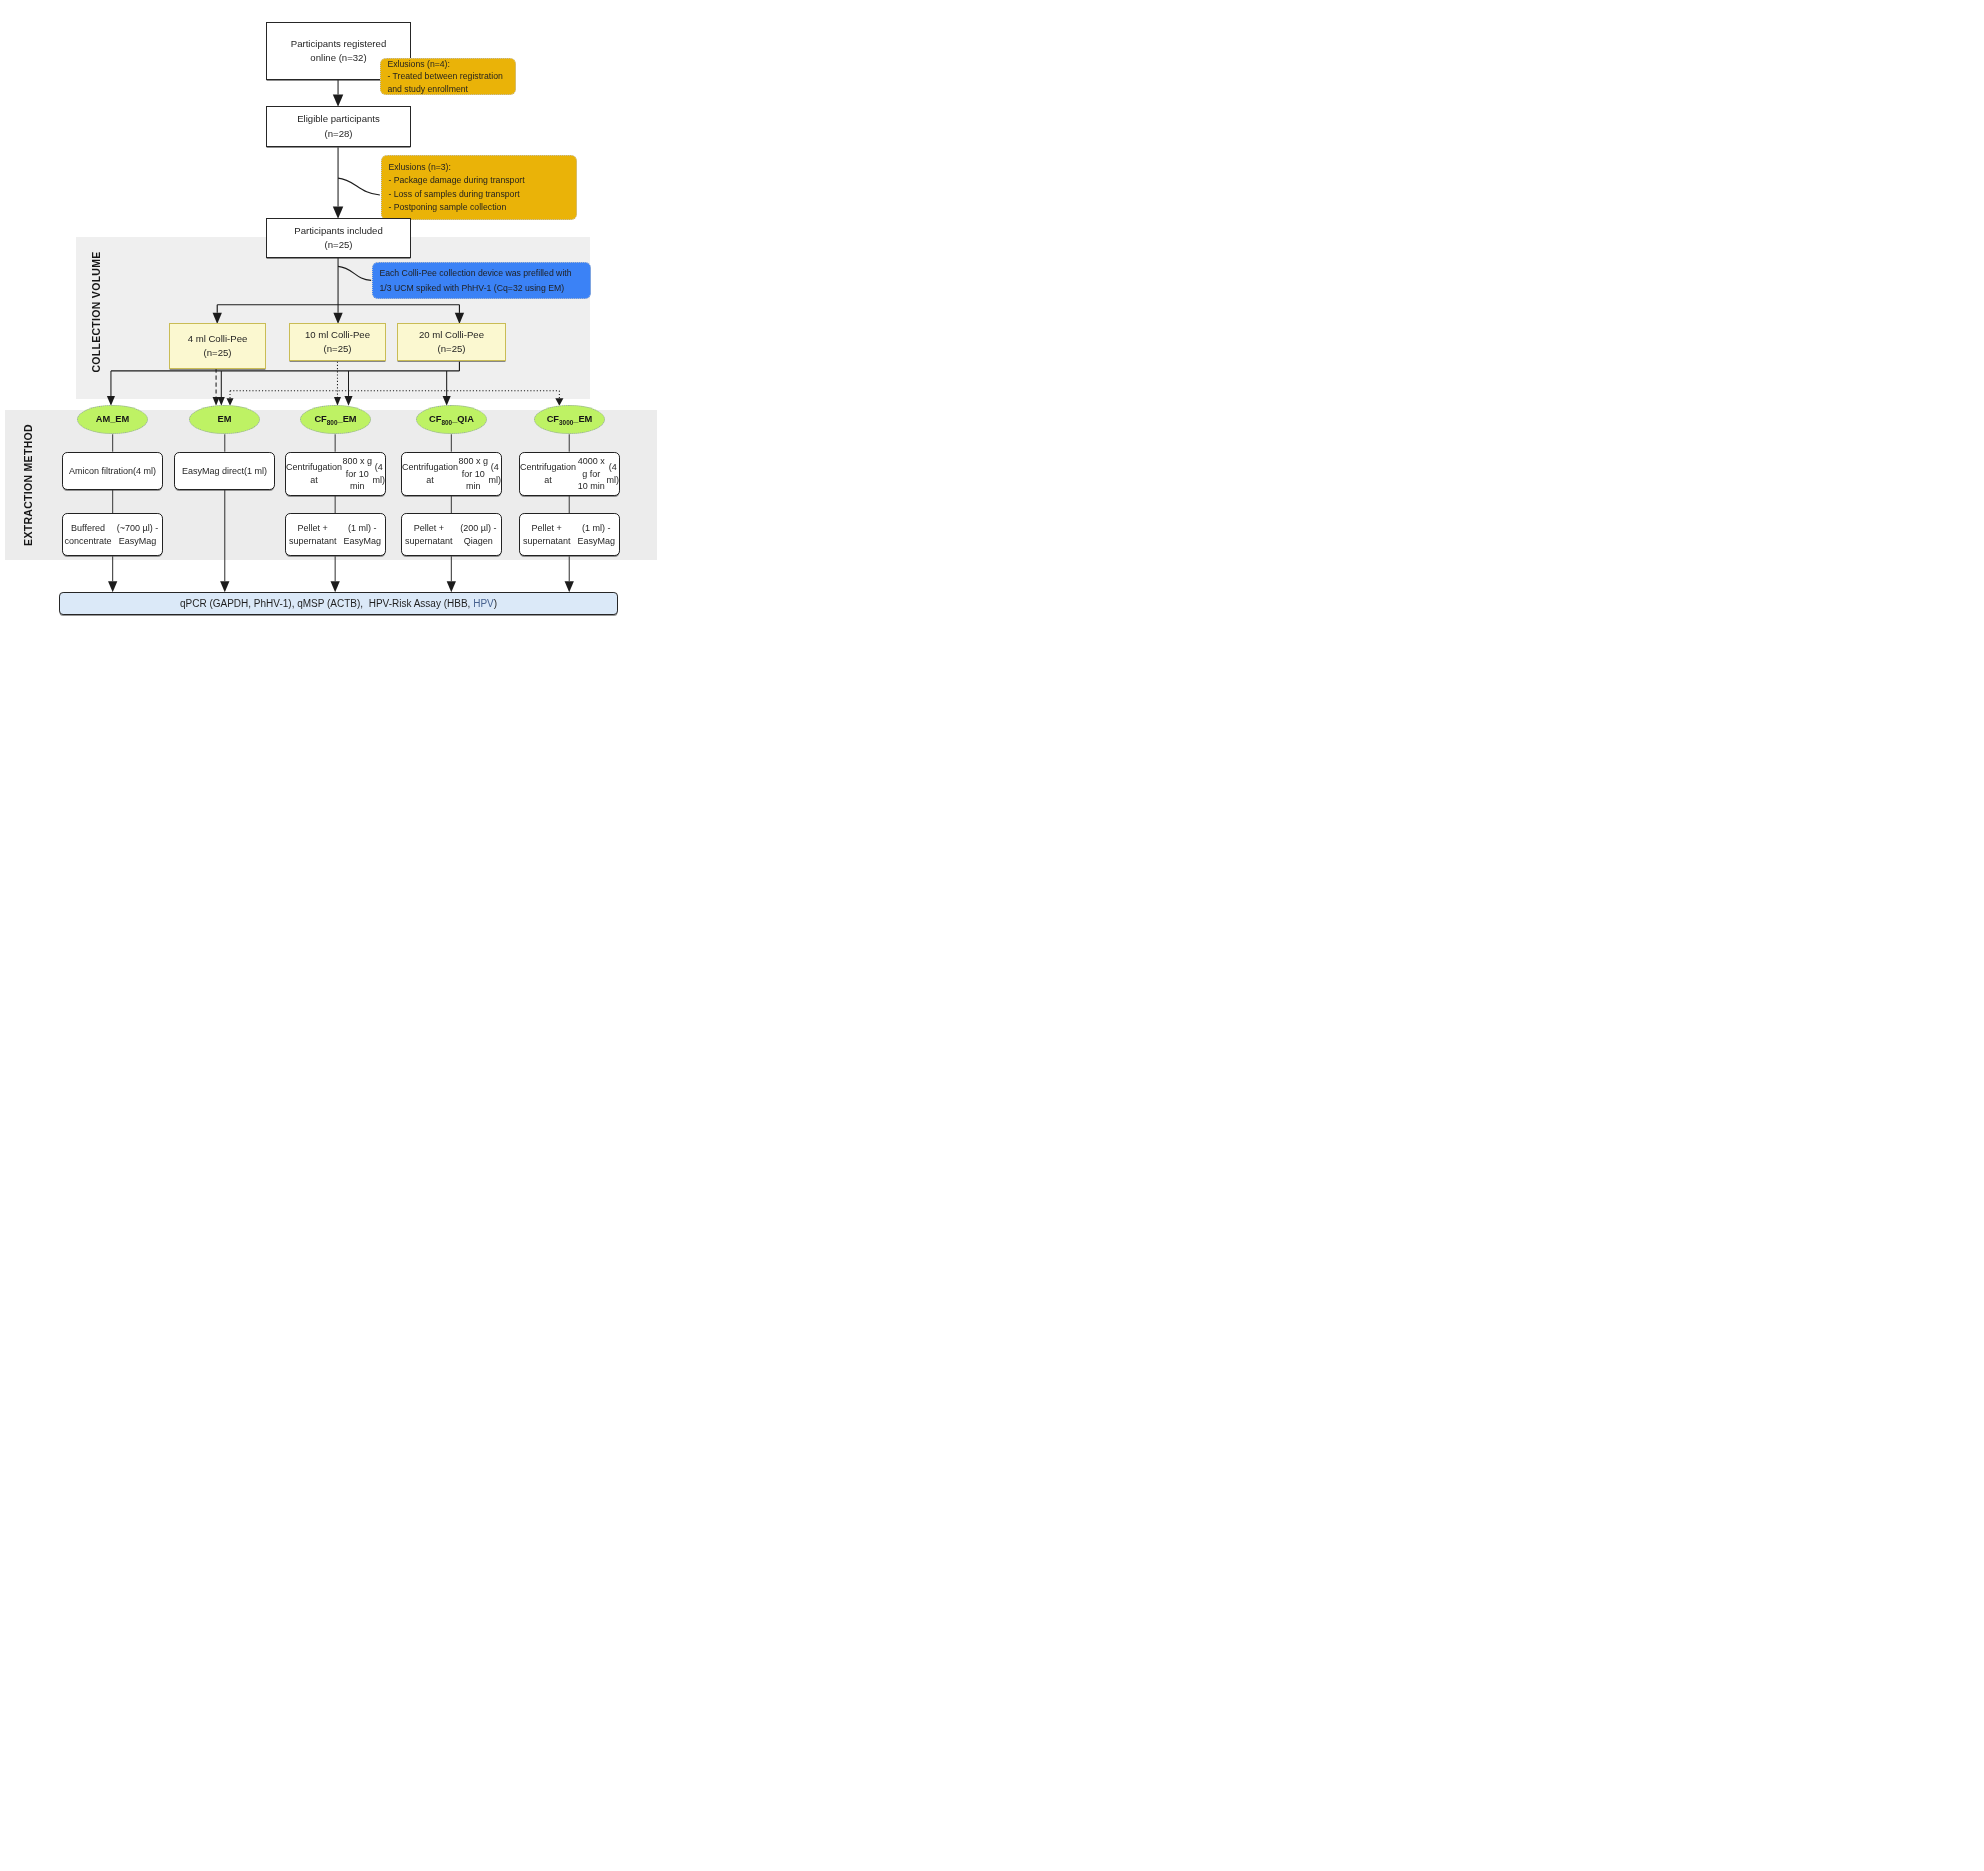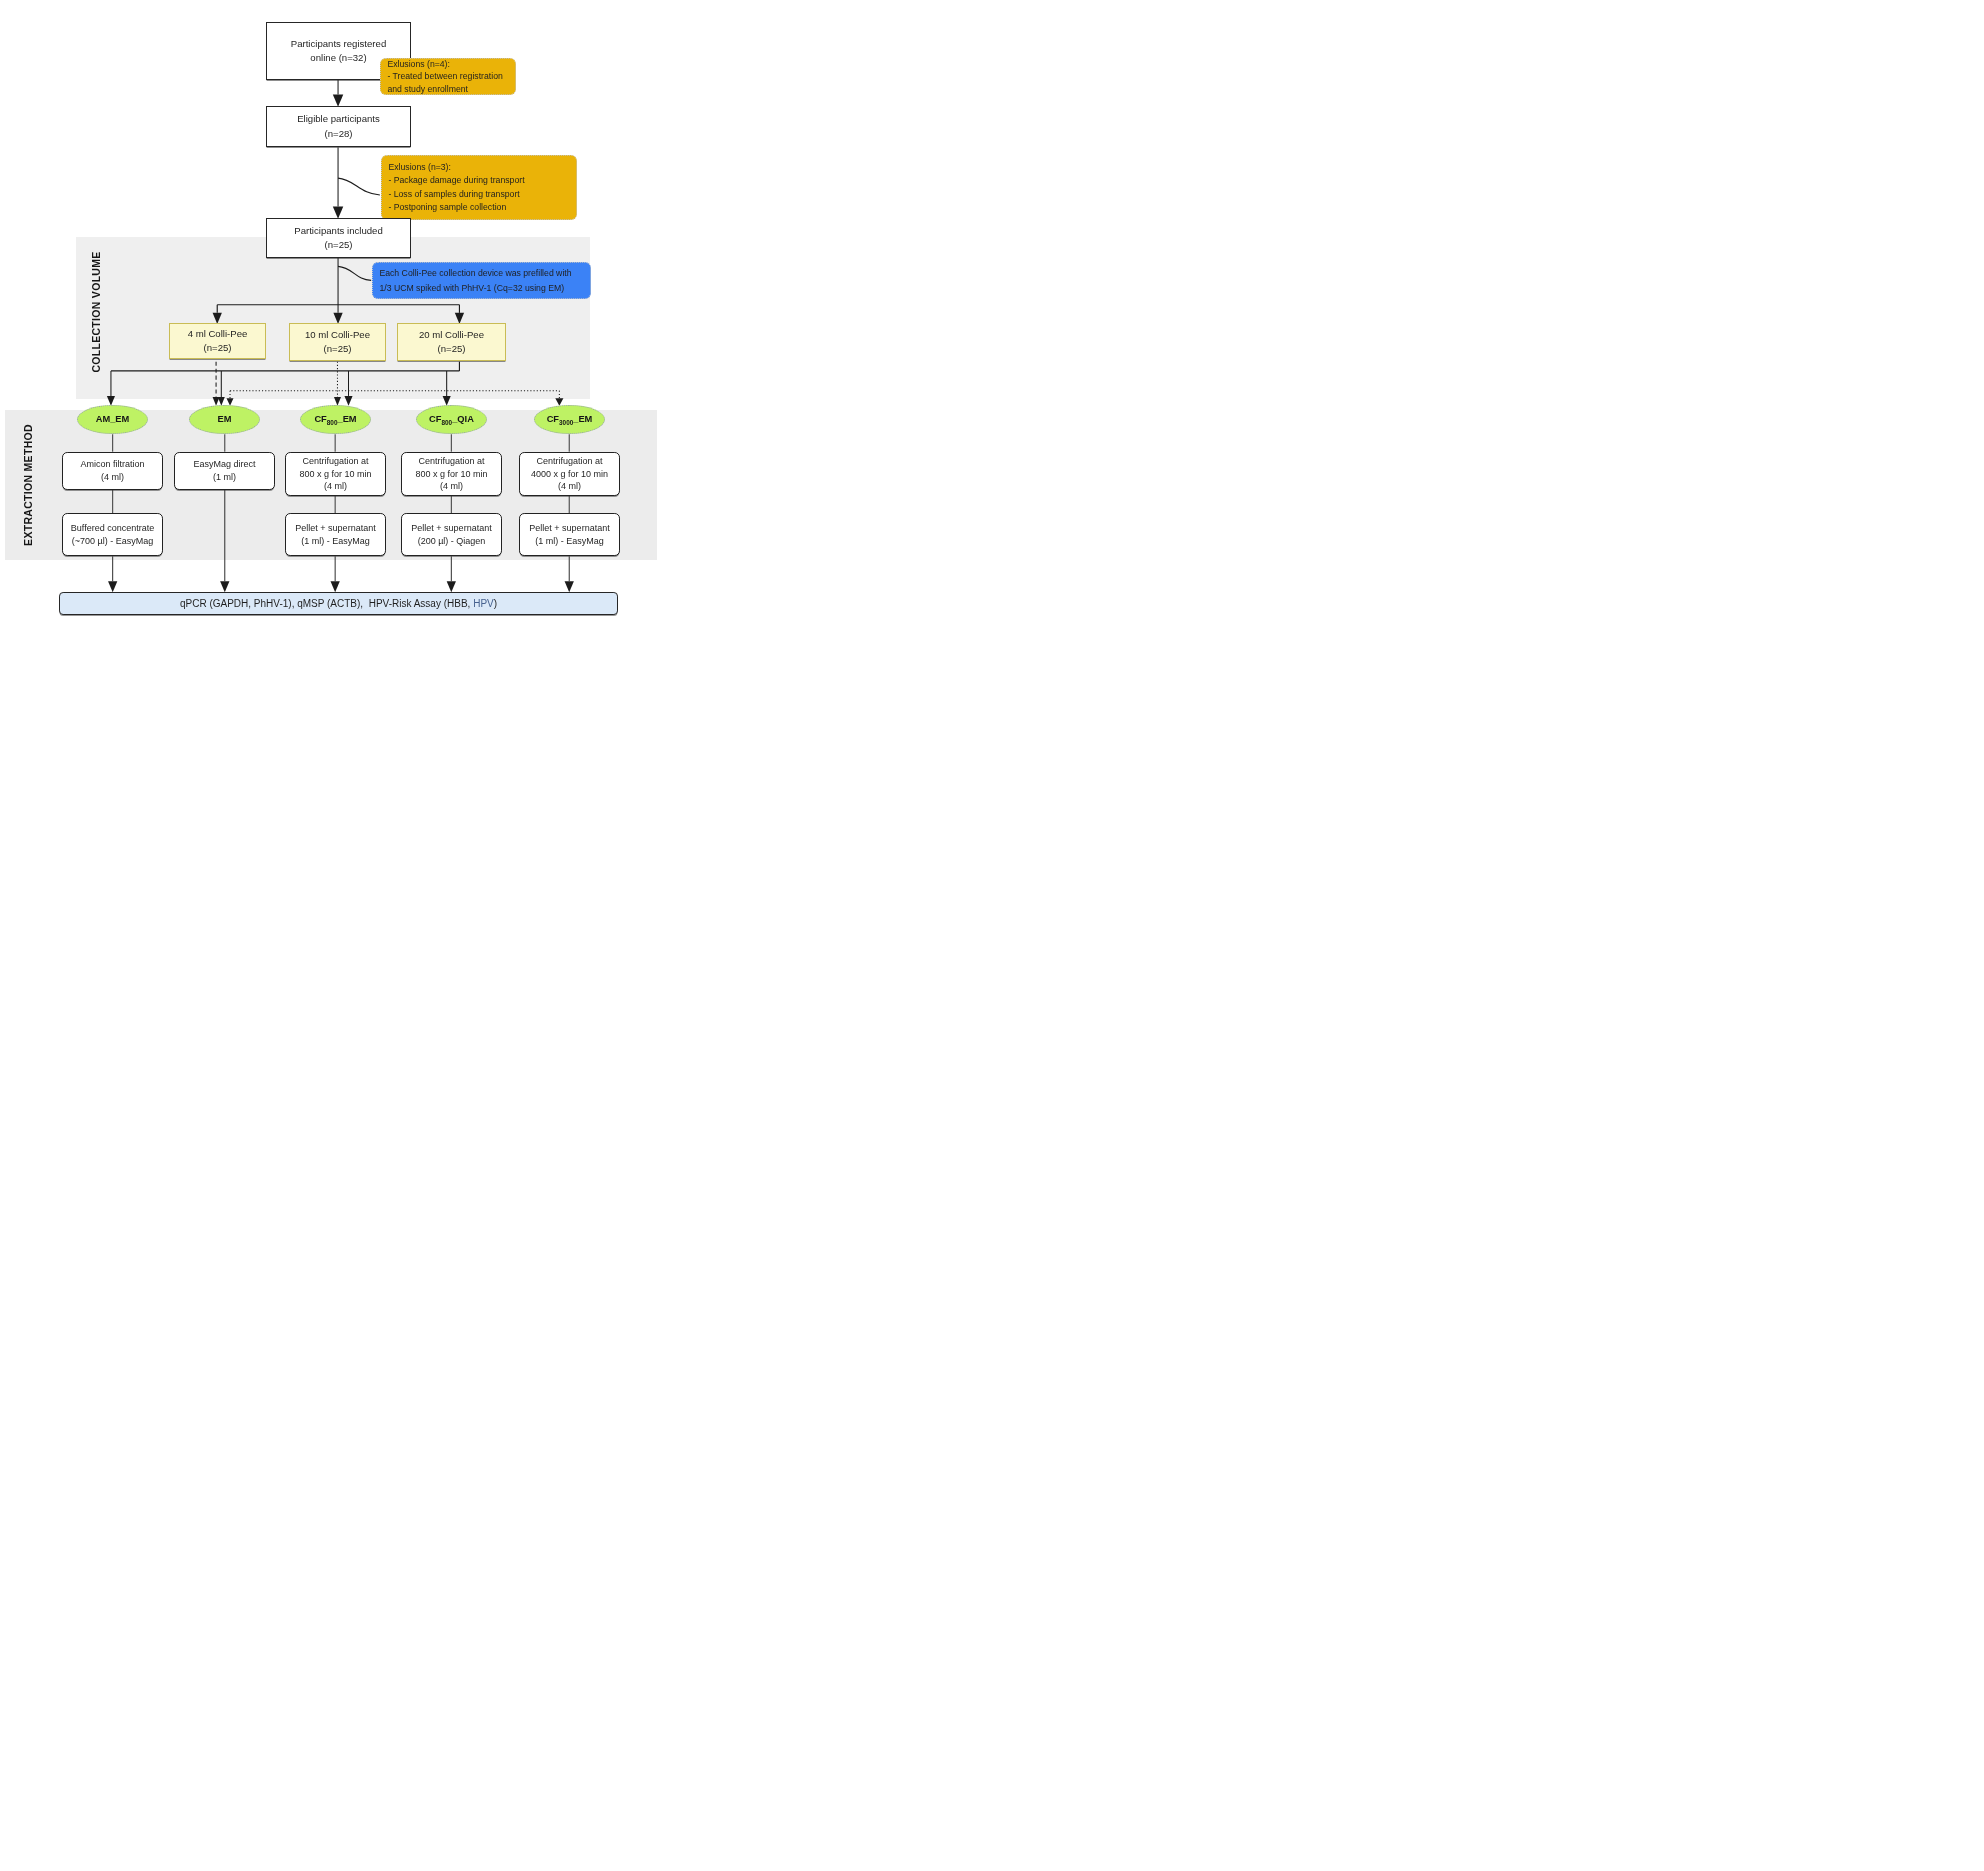--- a/index.html
+++ b/index.html
@@ -27,21 +27,21 @@
   }
   .note.on-band{background:#3b82f6;line-height:1.7;}
   .ellipse{
     position:absolute;box-sizing:border-box;width:71px;height:29px;border-radius:50%;
     background:#bef264;border:1.2px dotted #94a0b2;display:flex;align-items:center;justify-content:center;
     font-weight:bold;font-size:9.3px;color:#161616;
   }
   .ellipse sub{font-size:6.4px;}
   .method{
     position:absolute;box-sizing:border-box;width:101px;background:#fff;border:1.2px solid #222;border-radius:5.2px;
-    display:flex;flex-direction:column;align-items:center;justify-content:center;text-align:center;
+    display:flex;flex-direction:row;align-items:center;justify-content:center;text-align:center;
     font-size:9px;line-height:1.42;box-shadow:0 1.7px 0.6px -0.6px rgba(50,50,50,.5);
   }
   .assay-bar{
     position:absolute;box-sizing:border-box;background:#dbe9f8;border:1.2px solid #262626;border-radius:4.1px;
     display:flex;align-items:center;justify-content:center;font-size:10px;
     box-shadow:0 1.7px 0.6px -0.6px rgba(50,50,50,.5);white-space:pre;
   }
   .assay-bar .hpv{color:#46618f;}
 </style>
 </head>
@@ -154,21 +154,21 @@
   <div class="node" style="left:266px;top:218px;width:145px;height:40px;">
     <span>Participants included</span>
     <span>(n=25)</span>
   </div>
 
   <div class="note on-band" style="left:372px;top:262px;width:219px;height:37px;">
     <span>Each Colli-Pee collection device was prefilled with</span>
     <span>1/3 UCM spiked with PhHV-1 (Cq=32 using EM)</span>
   </div>
 
-  <div class="node yellow" style="left:169px;top:323px;width:97px;height:36px;">
+  <div class="node yellow" style="left:169px;top:323px;width:97px;height:46px;">
     <span>4 ml Colli-Pee</span>
     <span>(n=25)</span>
   </div>
   <div class="node yellow" style="left:289px;top:323px;width:97px;height:38px;">
     <span>10 ml Colli-Pee</span>
     <span>(n=25)</span>
   </div>
   <div class="node yellow" style="left:397px;top:323px;width:109px;height:38px;">
     <span>20 ml Colli-Pee</span>
     <span>(n=25)</span>

